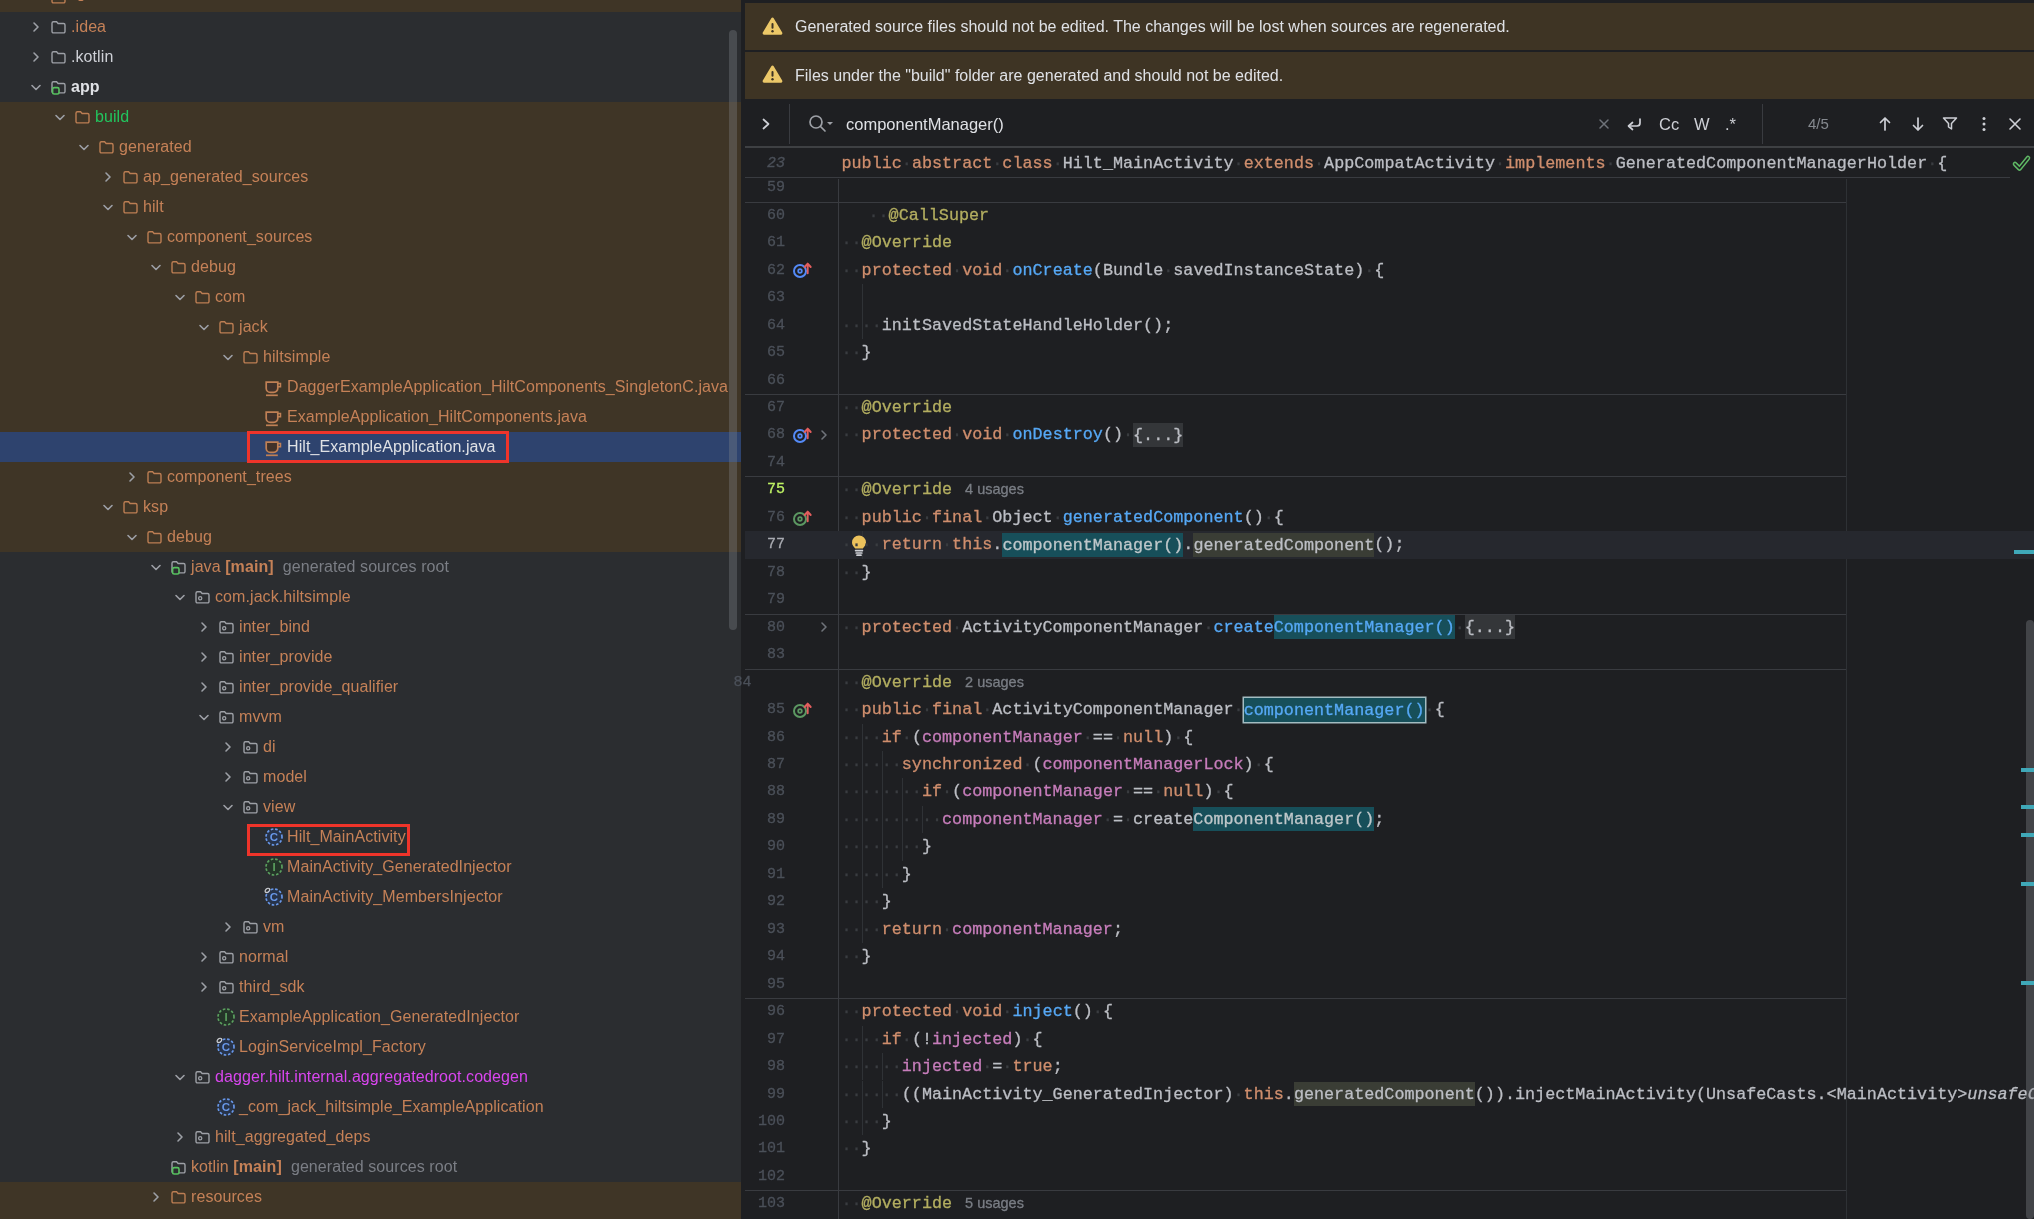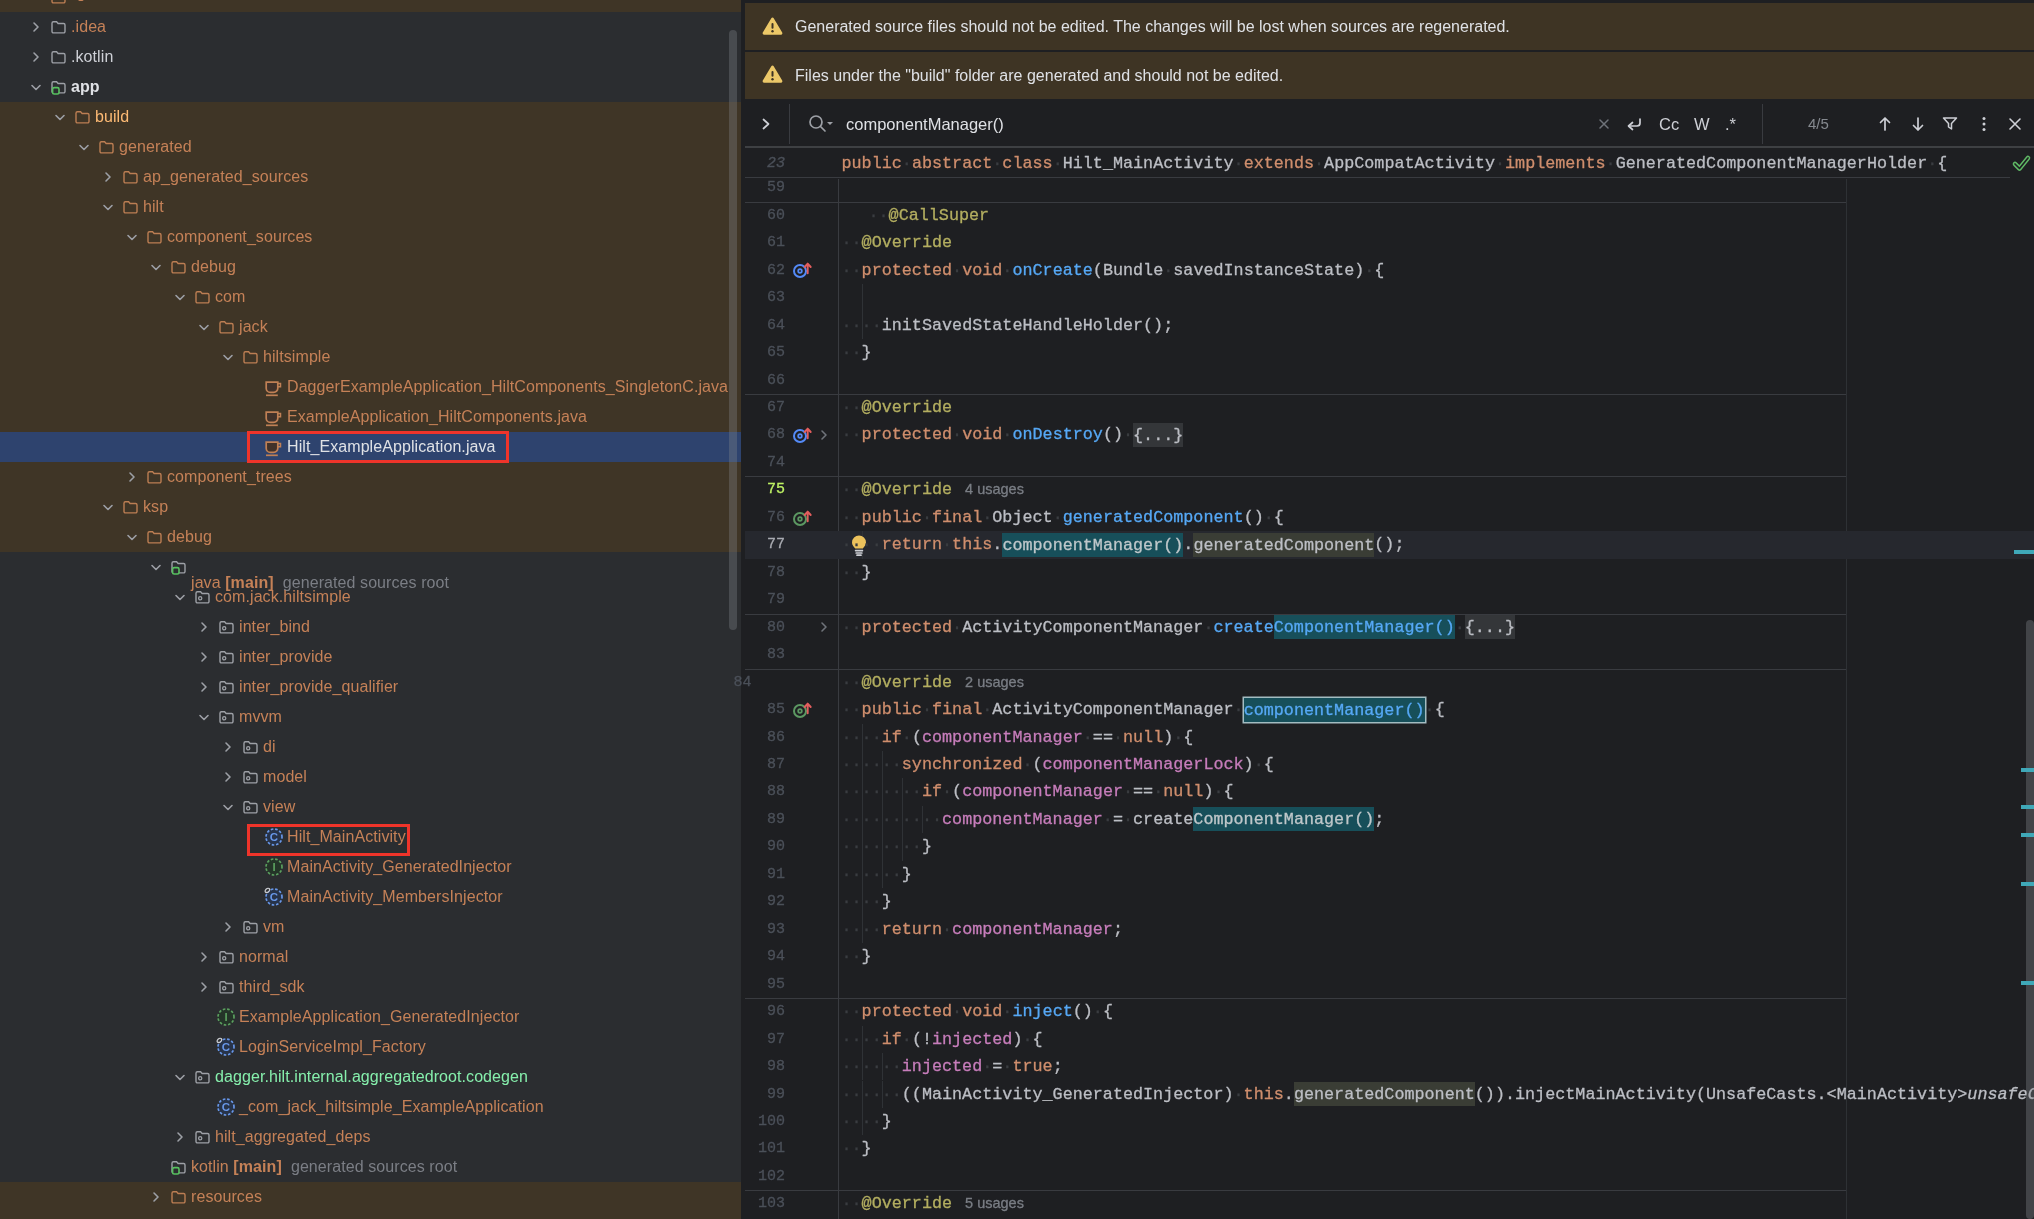--- a/index.html
+++ b/index.html
@@ -43,21 +43,21 @@
       <path d="M2 4.2 a1.4 1.4 0 0 1 1.4-1.4 h3.2 l1.5 1.7 h5.5 a1.4 1.4 0 0 1 1.4 1.4 v6.6 a1.4 1.4 0 0 1 -1.4 1.4 h-10.2 a1.4 1.4 0 0 1 -1.4 -1.4 z" fill="none" stroke="#9da0a6" stroke-width="1.4"></path>
       <rect x="2.6" y="8.6" width="6.4" height="6.4" rx="1.6" fill="#2b2d30" stroke="#57c15f" stroke-width="1.6"></rect>
     </svg>
     <div class="ab" style="left:71px;top:72px;height:30px;line-height:30px;white-space:pre;font-size:16px;letter-spacing:0.08px;"><span style="color:#dfe1e5;font-weight:bold;">app</span></div>
     <svg class="ab" style="left:52px;top:109px" width="16" height="16">
       <path d="M4 6.5 L8 10.5 L12 6.5" fill="none" stroke="#9da0a6" stroke-width="1.6" stroke-linecap="round" stroke-linejoin="round"></path>
     </svg>
     <svg class="ab" style="left:74px;top:109px" width="17" height="17" viewBox="0 0 17 17">
       <path d="M2 4.2 a1.4 1.4 0 0 1 1.4-1.4 h3.2 l1.5 1.7 h5.5 a1.4 1.4 0 0 1 1.4 1.4 v6.6 a1.4 1.4 0 0 1 -1.4 1.4 h-10.2 a1.4 1.4 0 0 1 -1.4 -1.4 z" fill="none" stroke="#bc7e53" stroke-width="1.4"></path>
     </svg>
-    <div class="ab" style="left:95px;top:102px;height:30px;line-height:30px;white-space:pre;font-size:16px;letter-spacing:0.08px;"><span style="color:#fdba74;">build</span></div>
+    <div class="ab" style="left:95px;top:102px;height:30px;line-height:30px;white-space:pre;font-size:16px;letter-spacing:0.08px;"><span style="color:#22c55e;">build</span></div>
     <svg class="ab" style="left:76px;top:139px" width="16" height="16">
       <path d="M4 6.5 L8 10.5 L12 6.5" fill="none" stroke="#9da0a6" stroke-width="1.6" stroke-linecap="round" stroke-linejoin="round"></path>
     </svg>
     <svg class="ab" style="left:98px;top:139px" width="17" height="17" viewBox="0 0 17 17">
       <path d="M2 4.2 a1.4 1.4 0 0 1 1.4-1.4 h3.2 l1.5 1.7 h5.5 a1.4 1.4 0 0 1 1.4 1.4 v6.6 a1.4 1.4 0 0 1 -1.4 1.4 h-10.2 a1.4 1.4 0 0 1 -1.4 -1.4 z" fill="none" stroke="#bc7e53" stroke-width="1.4"></path>
     </svg>
     <div class="ab" style="left:119px;top:132px;height:30px;line-height:30px;white-space:pre;font-size:16px;letter-spacing:0.08px;"><span style="color:#c58157;">generated</span></div>
     <svg class="ab" style="left:100px;top:169px" width="16" height="16">
       <path d="M6 4 L10 8 L6 12" fill="none" stroke="#9da0a6" stroke-width="1.6" stroke-linecap="round" stroke-linejoin="round"></path>
     </svg>
@@ -146,21 +146,21 @@
       <path d="M2 4.2 a1.4 1.4 0 0 1 1.4-1.4 h3.2 l1.5 1.7 h5.5 a1.4 1.4 0 0 1 1.4 1.4 v6.6 a1.4 1.4 0 0 1 -1.4 1.4 h-10.2 a1.4 1.4 0 0 1 -1.4 -1.4 z" fill="none" stroke="#bc7e53" stroke-width="1.4"></path>
     </svg>
     <div class="ab" style="left:167px;top:522px;height:30px;line-height:30px;white-space:pre;font-size:16px;letter-spacing:0.08px;"><span style="color:#c58157;">debug</span></div>
     <svg class="ab" style="left:148px;top:559px" width="16" height="16">
       <path d="M4 6.5 L8 10.5 L12 6.5" fill="none" stroke="#9da0a6" stroke-width="1.6" stroke-linecap="round" stroke-linejoin="round"></path>
     </svg>
     <svg class="ab" style="left:170px;top:559px" width="17" height="17" viewBox="0 0 17 17">
       <path d="M2 4.2 a1.4 1.4 0 0 1 1.4-1.4 h3.2 l1.5 1.7 h5.5 a1.4 1.4 0 0 1 1.4 1.4 v6.6 a1.4 1.4 0 0 1 -1.4 1.4 h-10.2 a1.4 1.4 0 0 1 -1.4 -1.4 z" fill="none" stroke="#9da0a6" stroke-width="1.4"></path>
       <rect x="2.6" y="8.6" width="6.4" height="6.4" rx="1.6" fill="#2b2d30" stroke="#57c15f" stroke-width="1.6"></rect>
     </svg>
-    <div class="ab" style="left:191px;top:552px;height:30px;line-height:30px;white-space:pre;font-size:16px;letter-spacing:0.08px;margin-top:16px;"><span style="color:#c58157;">java </span><span style="color:#c58157;font-weight:bold;">[main] </span><span style="color:#7b7e85;"> generated sources root</span></div>
+    <div class="ab" style="left:191px;top:552px;height:30px;line-height:30px;white-space:pre;font-size:16px;letter-spacing:0.08px;"><span style="color:#c58157;">java </span><span style="color:#c58157;font-weight:bold;">[main] </span><span style="color:#7b7e85;"> generated sources root</span></div>
     <svg class="ab" style="left:172px;top:589px" width="16" height="16">
       <path d="M4 6.5 L8 10.5 L12 6.5" fill="none" stroke="#9da0a6" stroke-width="1.6" stroke-linecap="round" stroke-linejoin="round"></path>
     </svg>
     <svg class="ab" style="left:194px;top:589px" width="17" height="17" viewBox="0 0 17 17">
       <path d="M2 4.2 a1.4 1.4 0 0 1 1.4-1.4 h3.2 l1.5 1.7 h5.5 a1.4 1.4 0 0 1 1.4 1.4 v6.6 a1.4 1.4 0 0 1 -1.4 1.4 h-10.2 a1.4 1.4 0 0 1 -1.4 -1.4 z" fill="none" stroke="#9da0a6" stroke-width="1.4"></path>
       <circle cx="6.2" cy="9.3" r="1.6" fill="none" stroke="#9da0a6" stroke-width="1.3"></circle>
     </svg>
     <div class="ab" style="left:215px;top:582px;height:30px;line-height:30px;white-space:pre;font-size:16px;letter-spacing:0.08px;"><span style="color:#c58157;">com.jack.hiltsimple</span></div>
     <svg class="ab" style="left:196px;top:619px" width="16" height="16">
       <path d="M6 4 L10 8 L6 12" fill="none" stroke="#9da0a6" stroke-width="1.6" stroke-linecap="round" stroke-linejoin="round"></path>
@@ -274,21 +274,21 @@
       <ellipse cx="3.4" cy="3.4" rx="2.6" ry="1.7" transform="rotate(-40 3.4 3.4)" fill="#2b2d30" stroke="#c9cbd0" stroke-width="1.3"></ellipse>
     </svg>
     <div class="ab" style="left:239px;top:1032px;height:30px;line-height:30px;white-space:pre;font-size:16px;letter-spacing:0.08px;"><span style="color:#c58157;">LoginServiceImpl_Factory</span></div>
     <svg class="ab" style="left:172px;top:1069px" width="16" height="16">
       <path d="M4 6.5 L8 10.5 L12 6.5" fill="none" stroke="#9da0a6" stroke-width="1.6" stroke-linecap="round" stroke-linejoin="round"></path>
     </svg>
     <svg class="ab" style="left:194px;top:1069px" width="17" height="17" viewBox="0 0 17 17">
       <path d="M2 4.2 a1.4 1.4 0 0 1 1.4-1.4 h3.2 l1.5 1.7 h5.5 a1.4 1.4 0 0 1 1.4 1.4 v6.6 a1.4 1.4 0 0 1 -1.4 1.4 h-10.2 a1.4 1.4 0 0 1 -1.4 -1.4 z" fill="none" stroke="#9da0a6" stroke-width="1.4"></path>
       <circle cx="6.2" cy="9.3" r="1.6" fill="none" stroke="#9da0a6" stroke-width="1.3"></circle>
     </svg>
-    <div class="ab" style="left:215px;top:1062px;height:30px;line-height:30px;white-space:pre;font-size:16px;letter-spacing:0.08px;"><span style="color:#86efac;">dagger.hilt.internal.aggregatedroot.codegen</span></div>
+    <div class="ab" style="left:215px;top:1062px;height:30px;line-height:30px;white-space:pre;font-size:16px;letter-spacing:0.08px;"><span style="color:#d946ef;">dagger.hilt.internal.aggregatedroot.codegen</span></div>
     <svg class="ab" style="left:216px;top:1097px" width="20" height="20" viewBox="0 0 20 20">
       <circle cx="10" cy="10" r="8" fill="#273349" stroke="none"></circle>
       <circle cx="10" cy="10" r="8" fill="none" stroke="#6897e8" stroke-width="1.7" stroke-dasharray="2.6 1.8" stroke-dashoffset="1"></circle>
       <text x="10" y="14" text-anchor="middle" font-family="Liberation Sans" font-size="11.5" font-weight="bold" fill="#6897e8">C</text>
     </svg>
     <div class="ab" style="left:239px;top:1092px;height:30px;line-height:30px;white-space:pre;font-size:16px;letter-spacing:0.08px;"><span style="color:#c58157;">_com_jack_hiltsimple_ExampleApplication</span></div>
     <svg class="ab" style="left:172px;top:1129px" width="16" height="16">
       <path d="M6 4 L10 8 L6 12" fill="none" stroke="#9da0a6" stroke-width="1.6" stroke-linecap="round" stroke-linejoin="round"></path>
     </svg>
     <svg class="ab" style="left:194px;top:1129px" width="17" height="17" viewBox="0 0 17 17">

